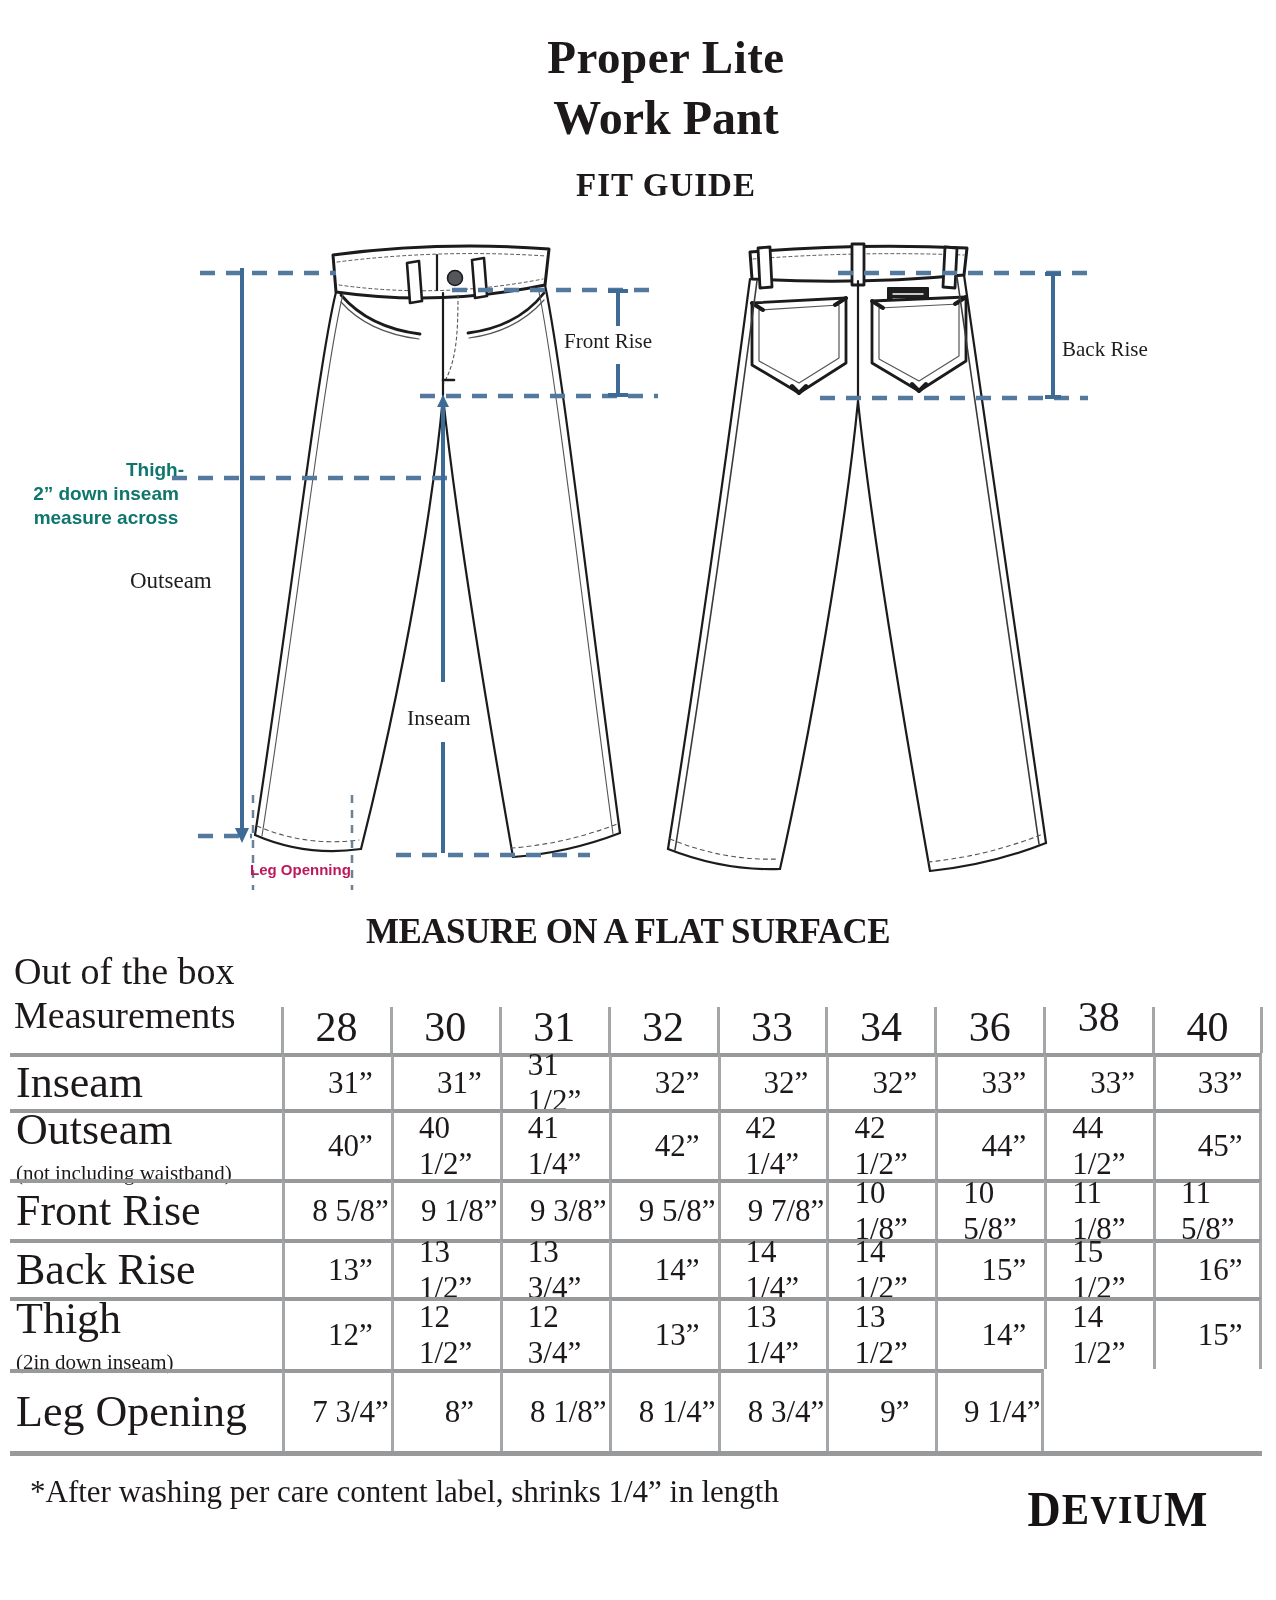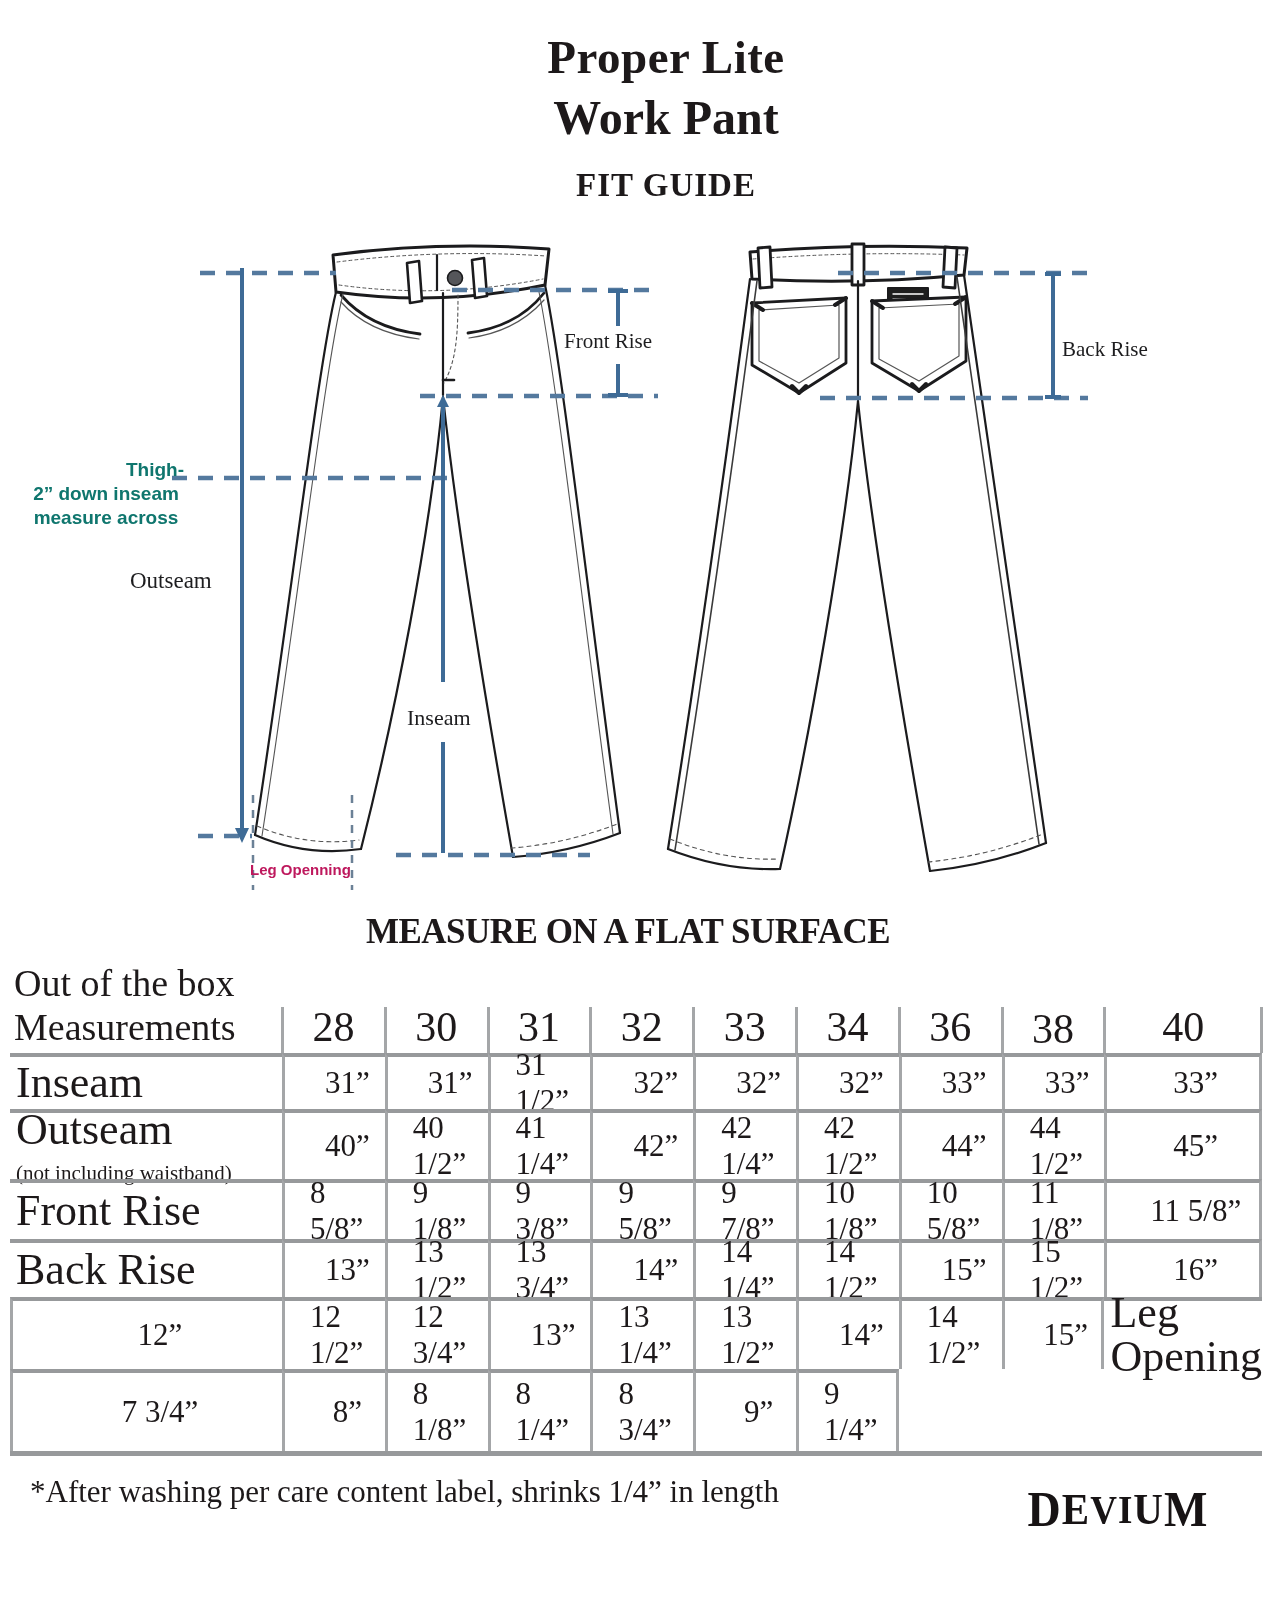--- a/index.html
+++ b/index.html
@@ -26,27 +26,27 @@
   #leg-opening-label{top:861px;left:250px;font-family:"Liberation Sans","DejaVu Sans",sans-serif;
                      font-size:15px;font-weight:700;color:#be185d;}
 
   
   #measure-heading{top:912px;left:0;width:1256px;text-align:center;font-size:35px;font-weight:700;letter-spacing:-0.5px;}
 
   
   #size-table{top:948px;left:10px;width:1252px;display:grid;
               grid-template-columns:272px repeat(9,1fr);
               grid-template-rows:105px 56px 70px 60px 58px 72px 82px 5px;}
-  .hcorner{display:flex;flex-direction:column;justify-content:flex-end;padding:0 0 4px 4px;
+  .hcorner{display:flex;flex-direction:column;justify-content:flex-end;padding:0 0 16px 4px;
            font-size:38px;line-height:44px;}
   .hsize{position:relative;display:flex;align-items:flex-end;justify-content:center;
          font-size:42px;padding-bottom:2px;}
   .hsize::before{content:"";position:absolute;left:-1px;bottom:0;width:3px;height:46px;background:#a4a6a8;}
   .hsize.rend::after{content:"";position:absolute;right:-1px;bottom:0;width:3px;height:46px;background:#a4a6a8;}
-  .hsize.raised{padding-bottom:0;}
+  .hsize.raised{padding-bottom:12px;}
   .cell{border-top:4px solid #97999b;}
   .val{border-left:3px solid #a4a6a8;display:flex;align-items:center;justify-content:center;font-size:31px;padding-left:25px;}
   .val.rend{border-right:3px solid #a4a6a8;}
   .rowlabel{display:flex;flex-direction:column;justify-content:center;align-items:flex-start;padding-left:6px;}
   .rl{font-size:44px;line-height:44px;}
   .rs{font-size:21px;line-height:22px;margin-top:10px;}
   #table-bottom{grid-column:1/-1;background:#97999b;}
 
   
   #wash-note{top:1474px;left:30px;font-size:31px;}
@@ -249,20 +249,24 @@
     <div class="cell val">13”</div>
     <div class="cell val">13 1/2”</div>
     <div class="cell val">13 3/4”</div>
     <div class="cell val">14”</div>
     <div class="cell val">14 1/4”</div>
     <div class="cell val">14 1/2”</div>
     <div class="cell val">15”</div>
     <div class="cell val">15 1/2”</div>
     <div class="cell val rend">16”</div>
 
+    <div class="cell rowlabel">
+      <span class="rl">Thigh</span>
+      <span class="rs">(2in down inseam)</span>
+    </div>
     <div class="cell val">12”</div>
     <div class="cell val">12 1/2”</div>
     <div class="cell val">12 3/4”</div>
     <div class="cell val">13”</div>
     <div class="cell val">13 1/4”</div>
     <div class="cell val">13 1/2”</div>
     <div class="cell val">14”</div>
     <div class="cell val">14 1/2”</div>
     <div class="cell val rend">15”</div>
 

